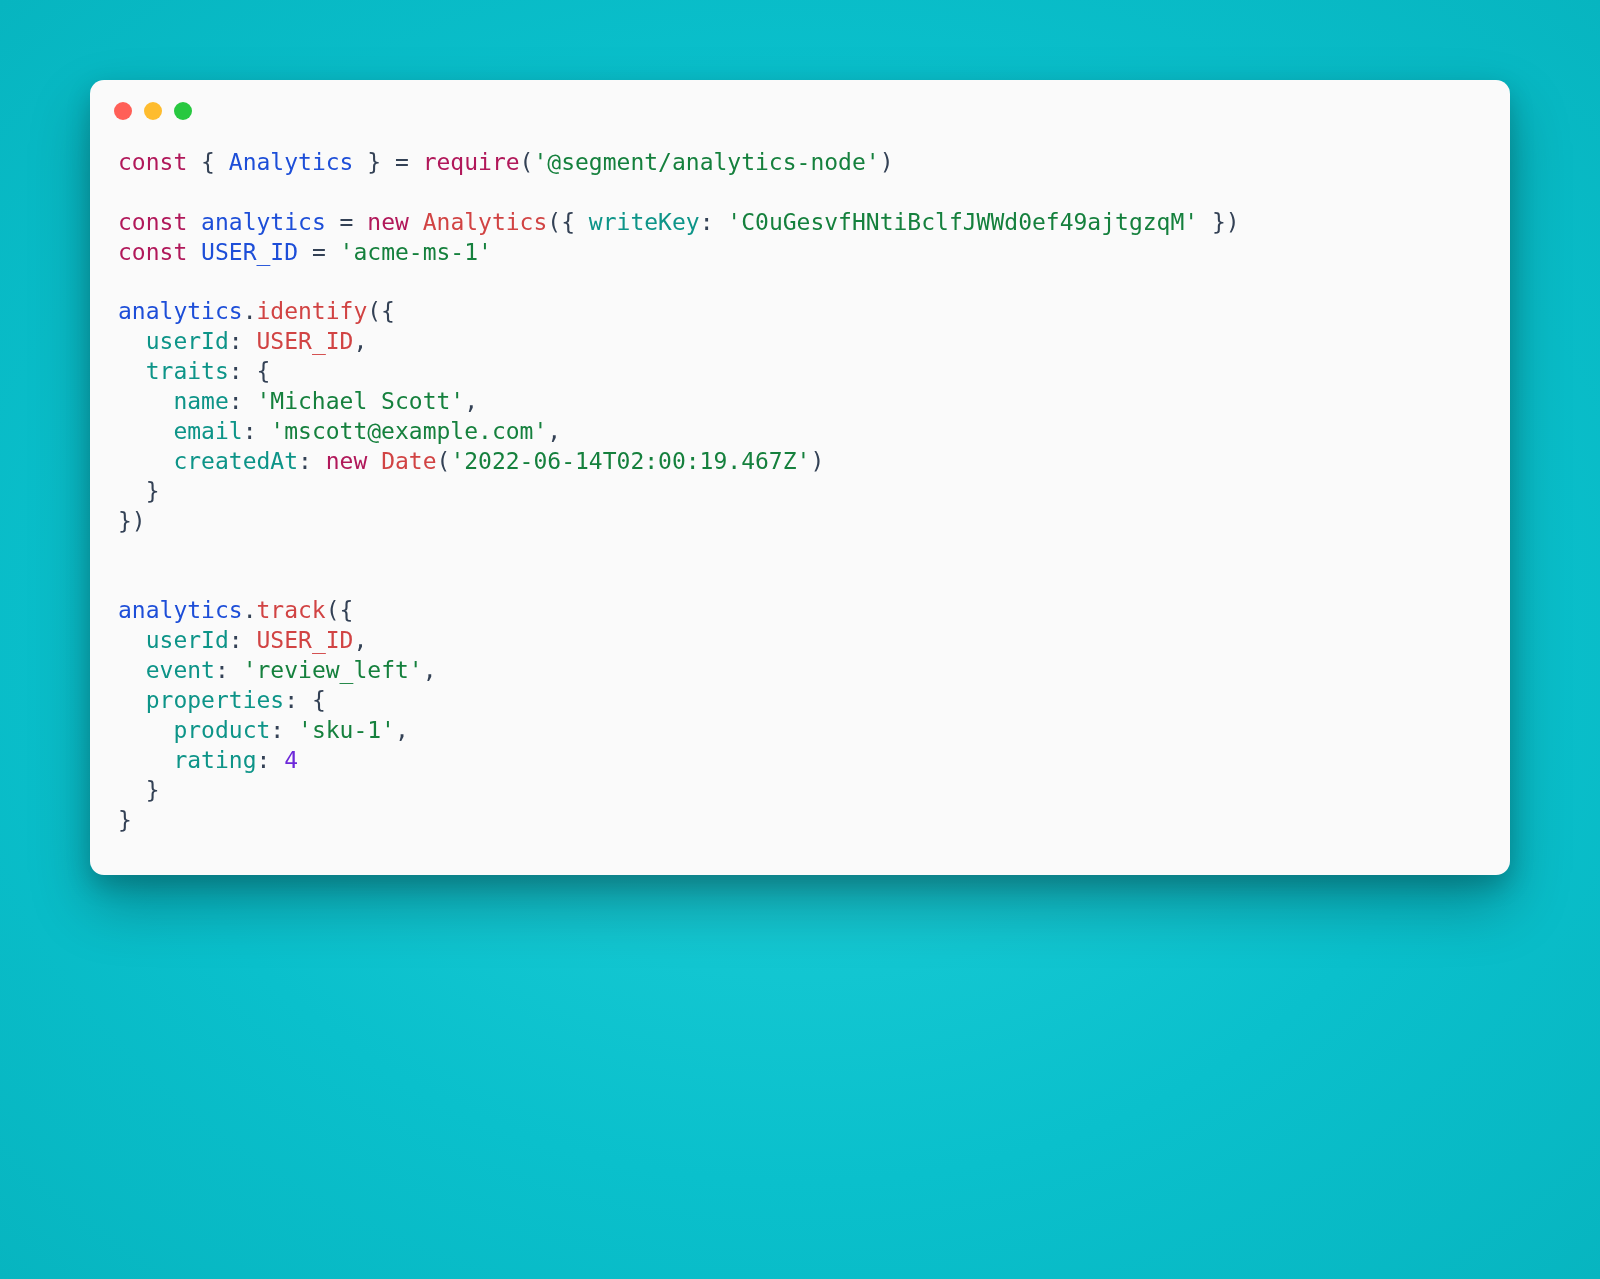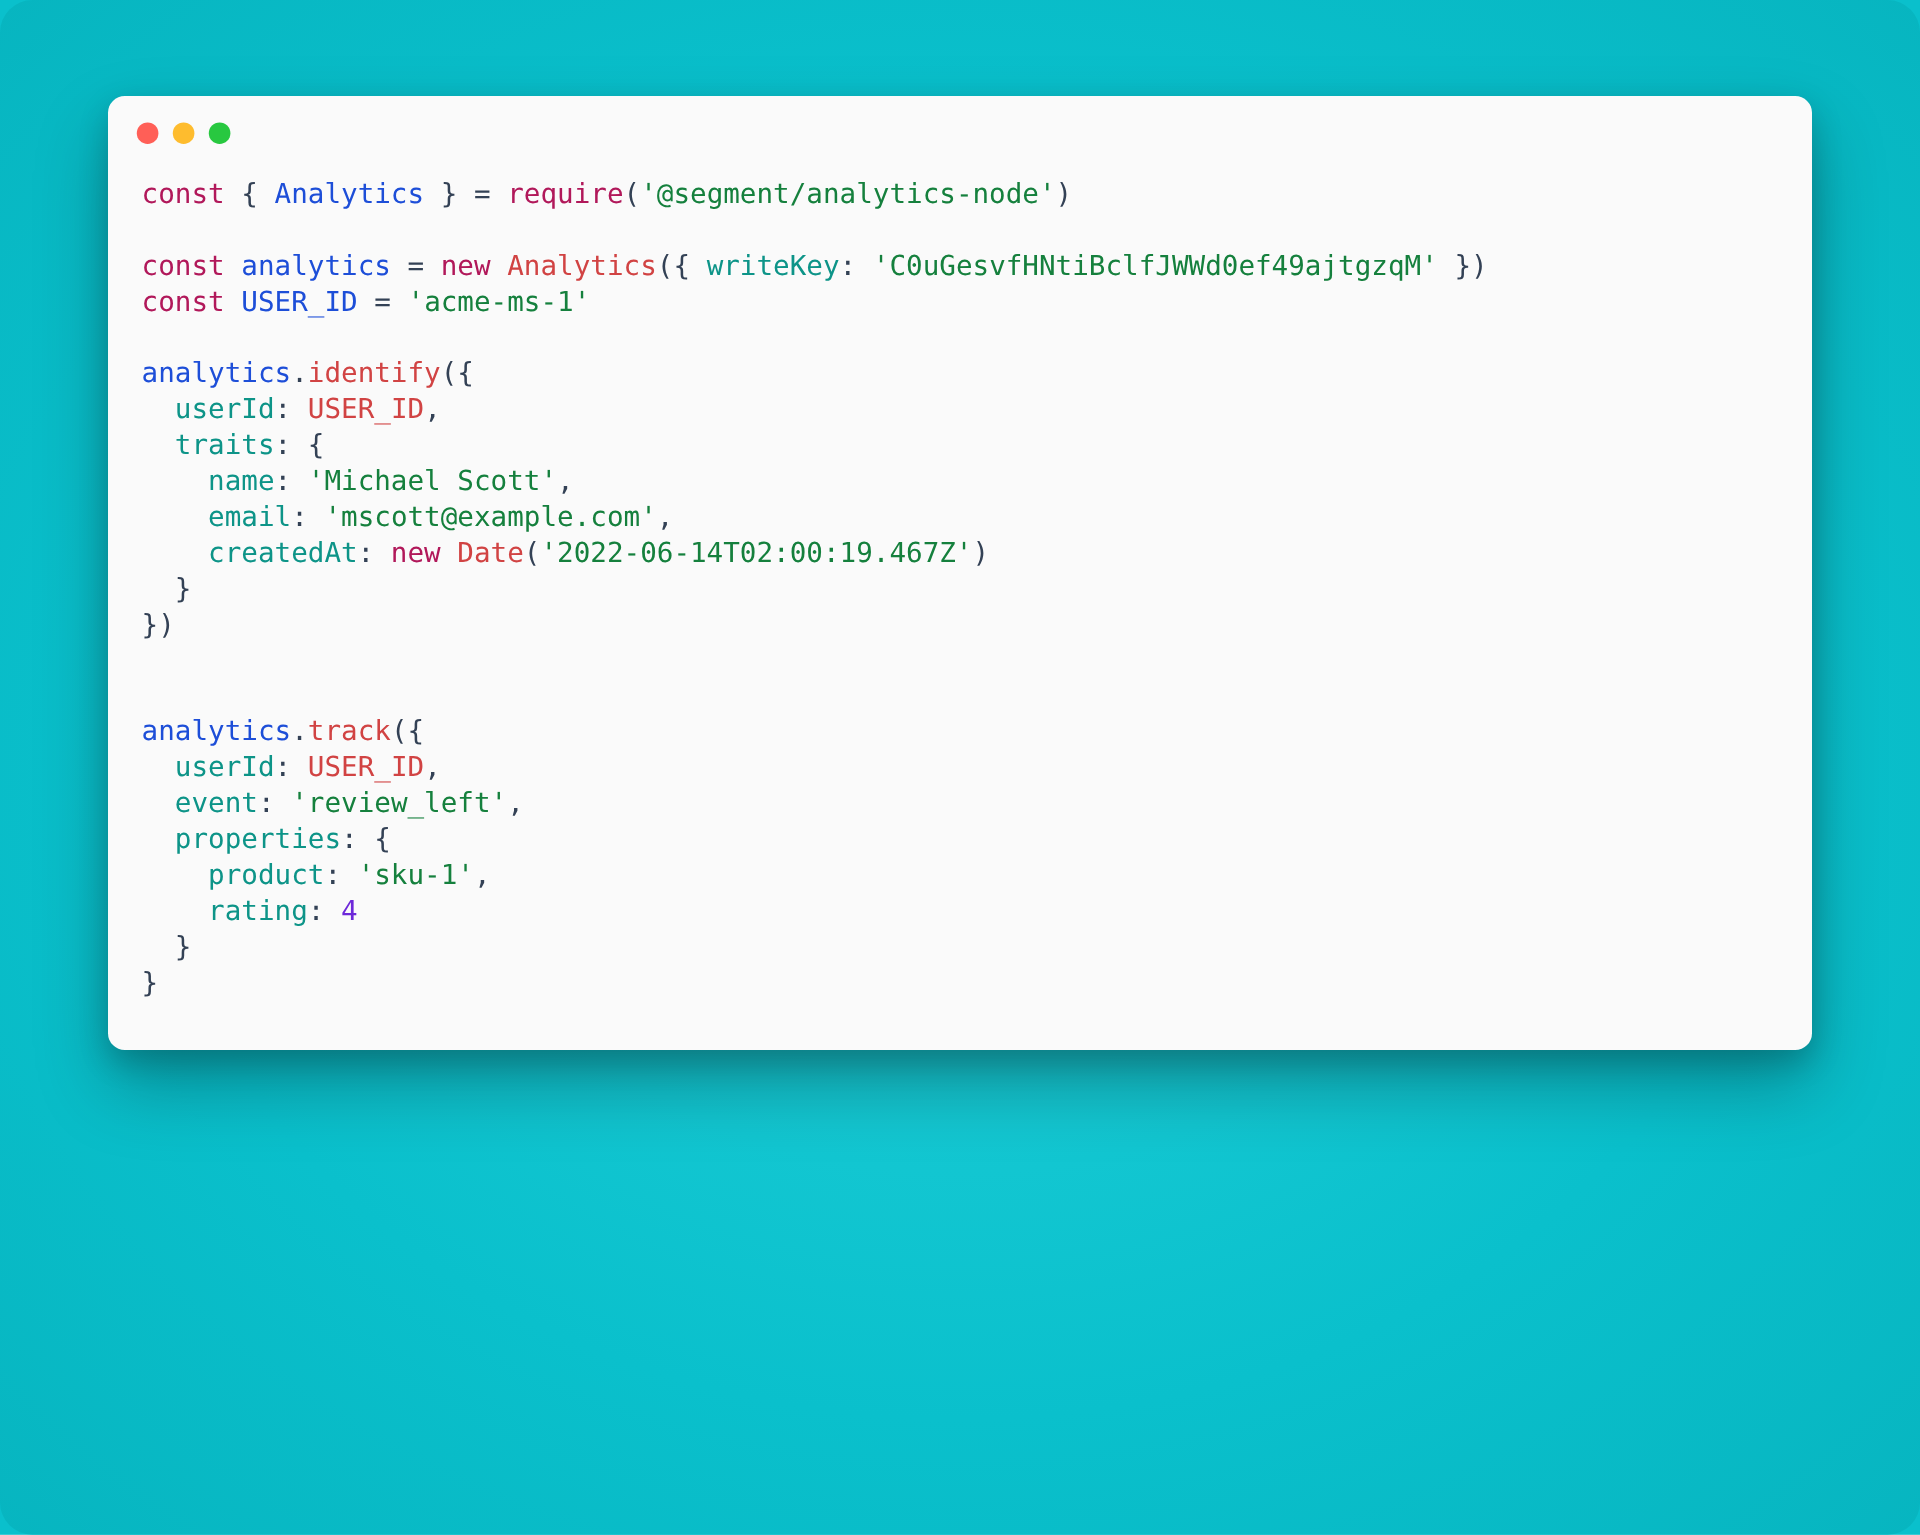--- a/index.html
+++ b/index.html
@@ -9,21 +9,20 @@
     align-items:flex-start;
     justify-content:center;
     font-family:ui-monospace,SFMono-Regular,Menlo,Monaco,Consolas,monospace;
   }
   .stage{
     width:1600px;
     min-height:1279px;
     padding:80px 90px 120px 90px;
     box-sizing:border-box;
     background:radial-gradient(ellipse at center, #1fd0d9 0%, #0ac0cc 60%, #07b5c0 100%);
-    border-radius:27px;
   }
   .window{
     background:#fafafa;
     border-radius:14px;
     box-shadow:0 30px 60px rgba(0,0,0,0.28), 0 10px 25px rgba(0,0,0,0.18);
     padding-bottom:30px;
     overflow:hidden;
   }
   .titlebar{
     display:flex;

